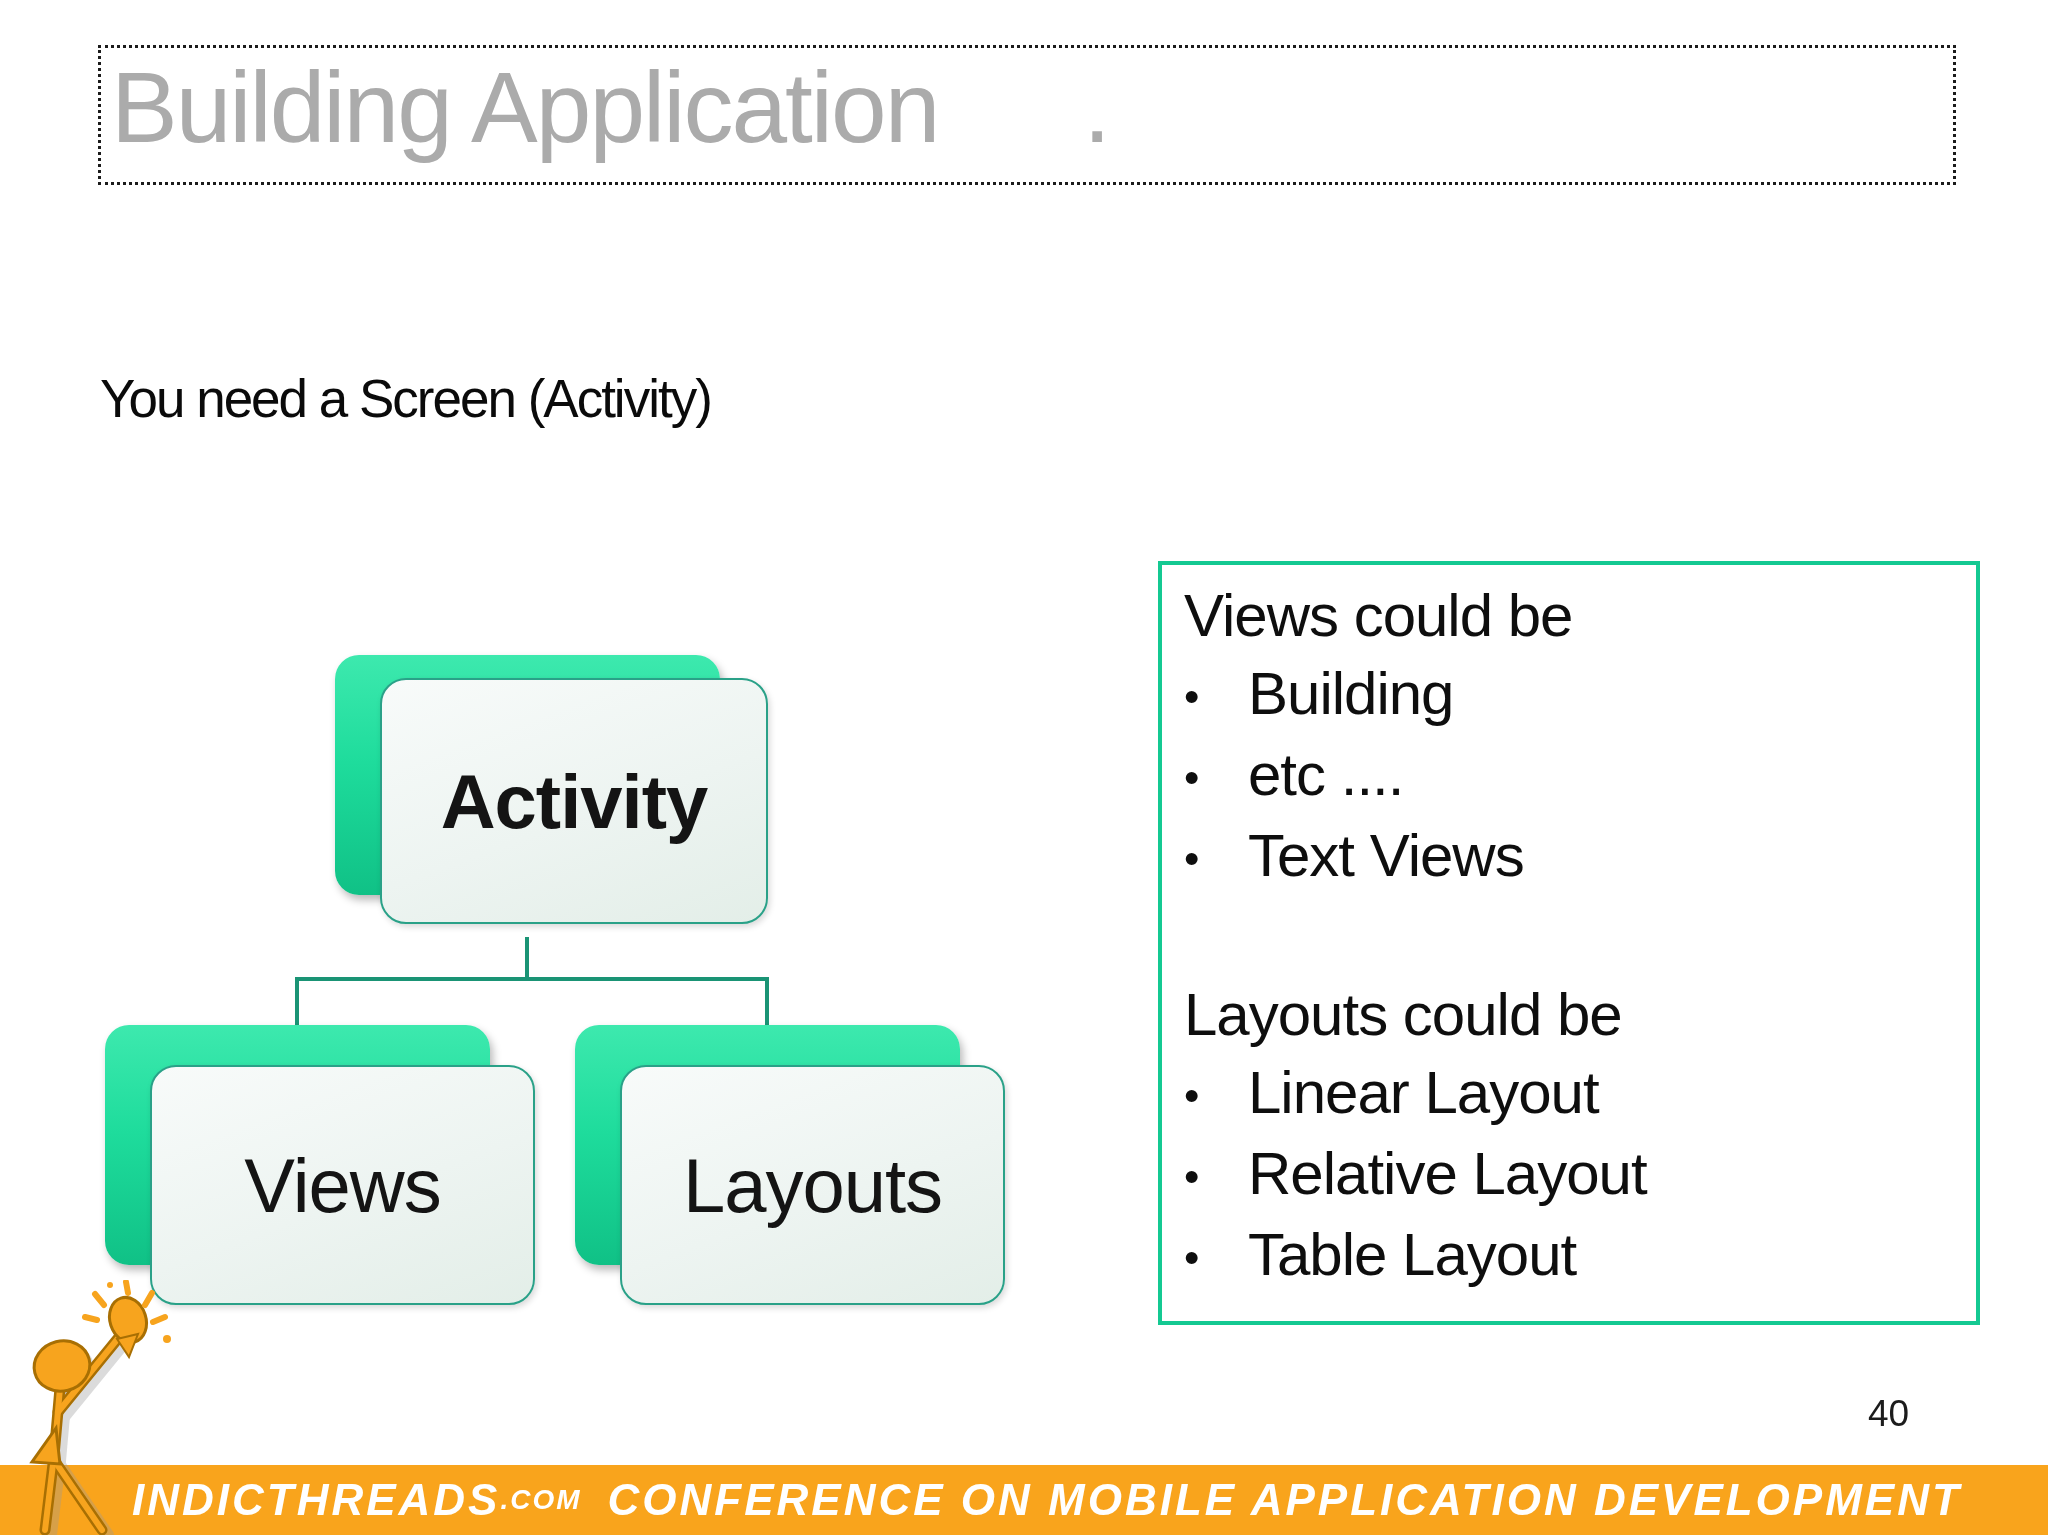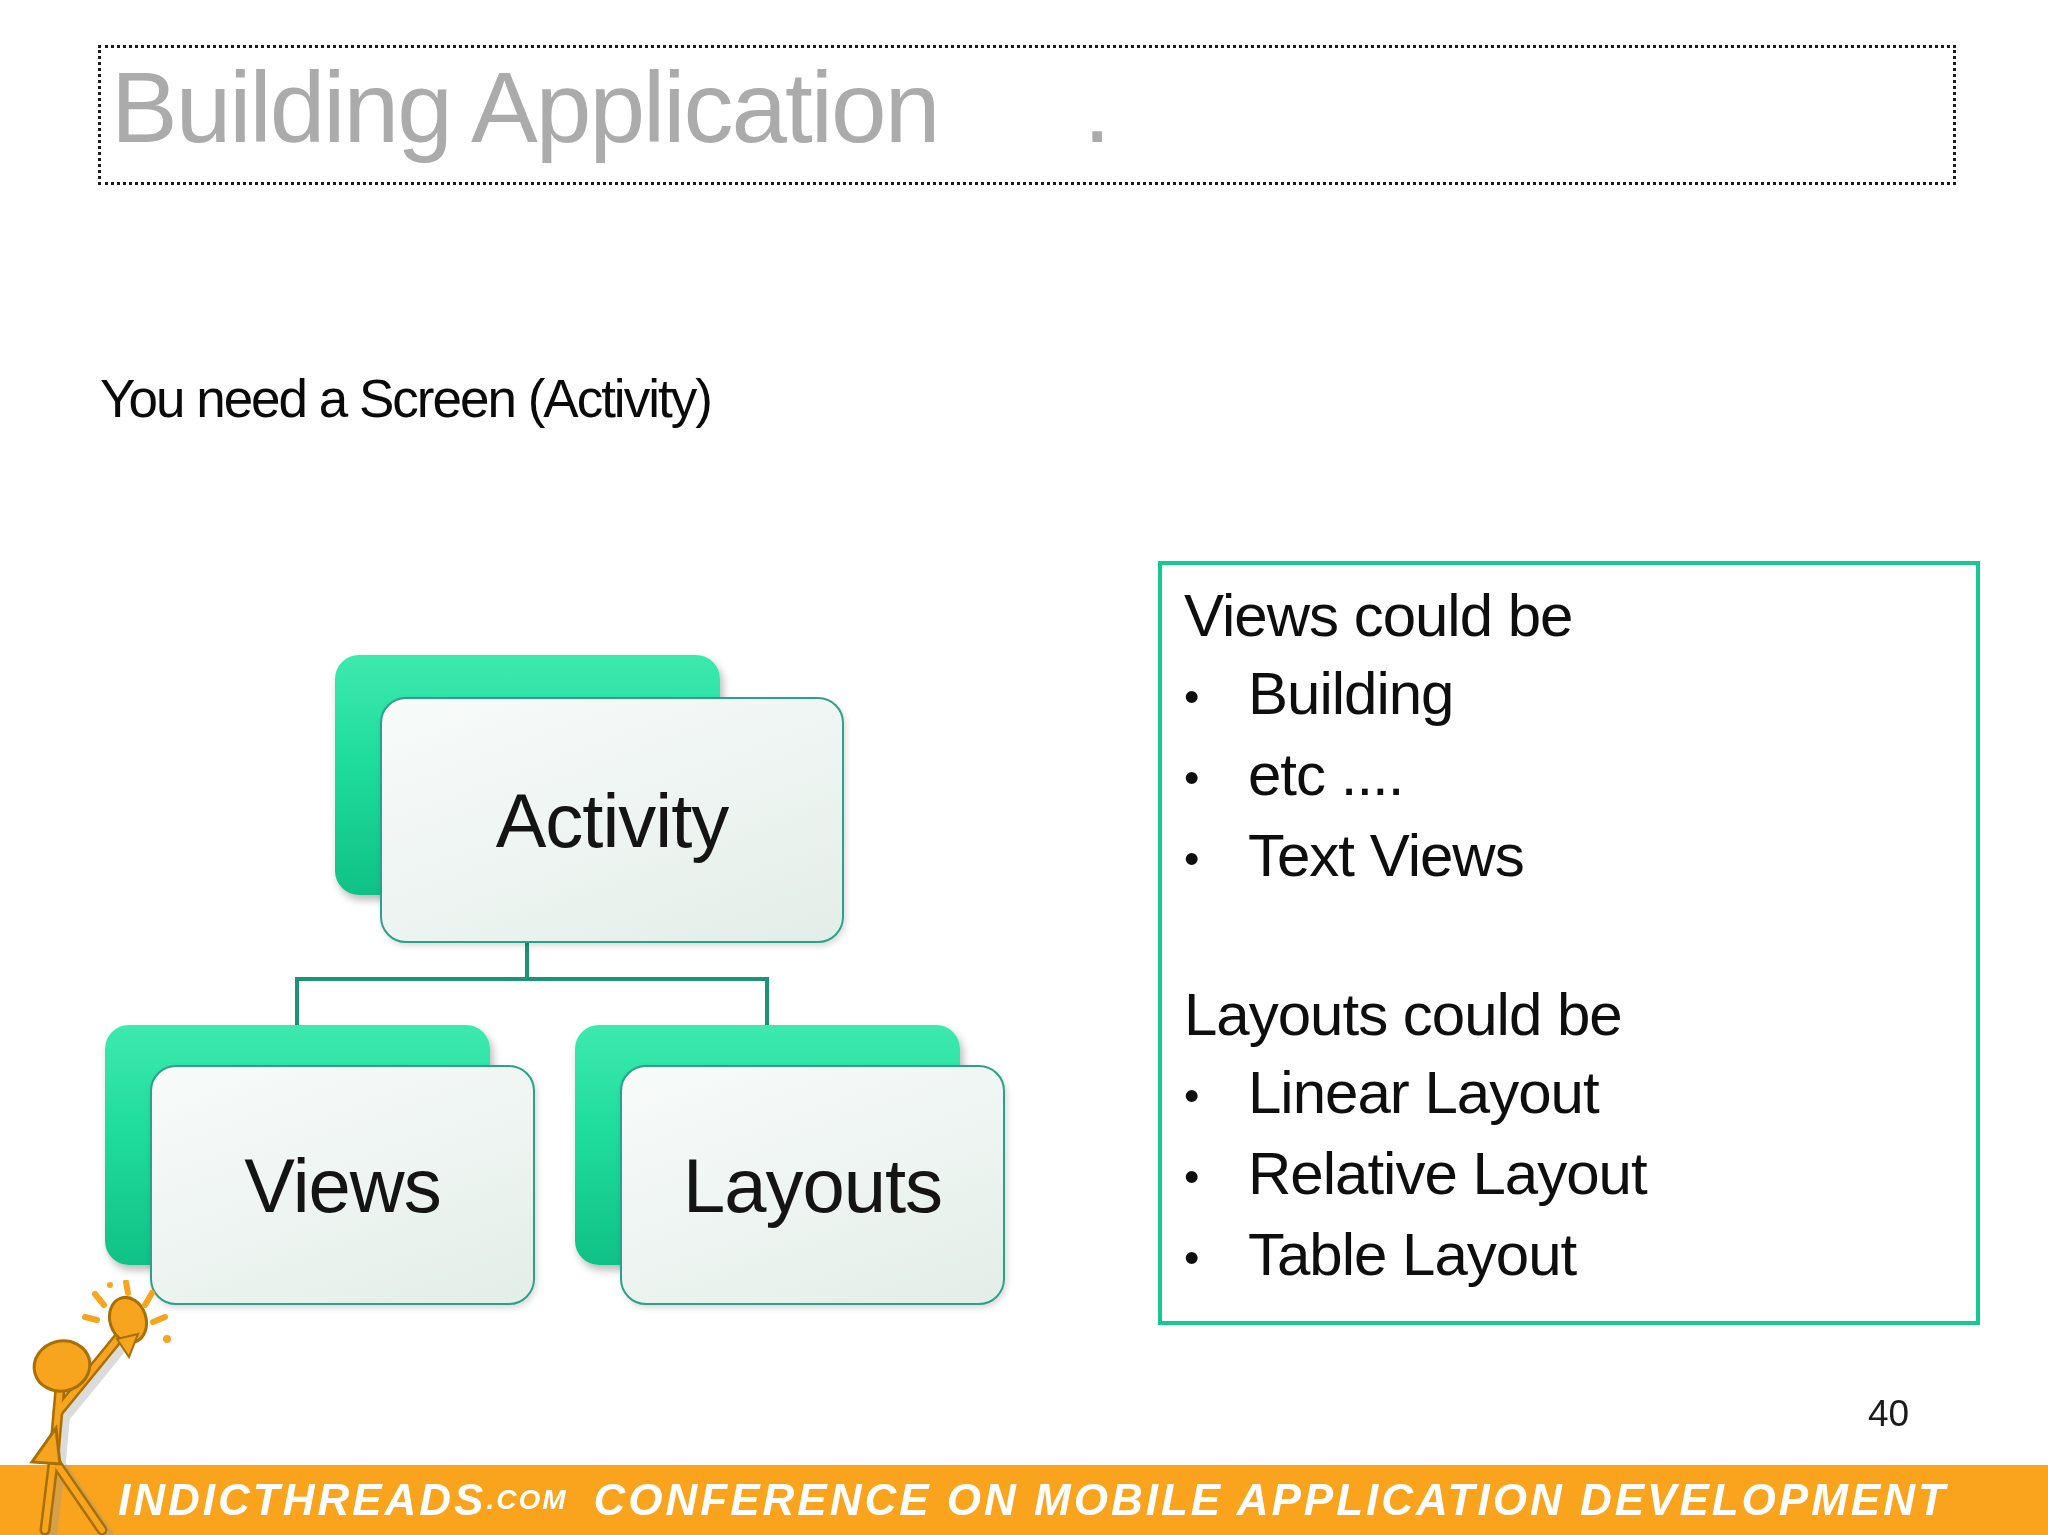--- a/index.html
+++ b/index.html
@@ -82,21 +82,21 @@
   .page-number{
     position:absolute;left:1868px;top:1393px;
     font-size:37px;color:#1c1c1c;
   }
   
   .footer-bar{
     position:absolute;left:0;top:1465px;width:2048px;height:70px;
     background:var(--bar-color);
   }
   .footer-line{
-    position:absolute;left:118px;top:1465px;height:70px;
+    position:absolute;left:132px;top:1465px;height:70px;
     display:flex;align-items:center;
     color:#ffffff;font-weight:bold;font-style:italic;
     font-size:44px;letter-spacing:3px;white-space:nowrap;
   }
   .brand-suffix{
     font-size:28px;letter-spacing:2px;text-transform:uppercase;
     margin-right:26px;
   }
   .mascot{
     position:absolute;left:18px;top:1280px;width:175px;height:255px;z-index:5;
@@ -115,21 +115,21 @@
   <div class="heading">You need a Screen (Activity)</div>
 
   <div>
 
     <div class="conn" style="left:525px;top:937px;width:4px;height:44px;"></div>
     <div class="conn" style="left:295px;top:977px;width:474px;height:4px;"></div>
     <div class="conn" style="left:295px;top:977px;width:4px;height:50px;"></div>
     <div class="conn" style="left:765px;top:977px;width:4px;height:50px;"></div>
 
     <div class="node-back" style="left:335px;top:655px;"></div>
-    <div class="node-front" style="left:380px;top:697px;width:464px;height:246px;">
+    <div class="node-front" style="left:380px;top:678px;width:388px;height:246px;font-weight:bold;">
       <span class="node-label">Activity</span>
     </div>
 
     <div class="node-back" style="left:105px;top:1025px;"></div>
     <div class="node-front" style="left:150px;top:1065px;">
       <span class="node-label">Views</span>
     </div>
 
     <div class="node-back" style="left:575px;top:1025px;"></div>
     <div class="node-front" style="left:620px;top:1065px;">

